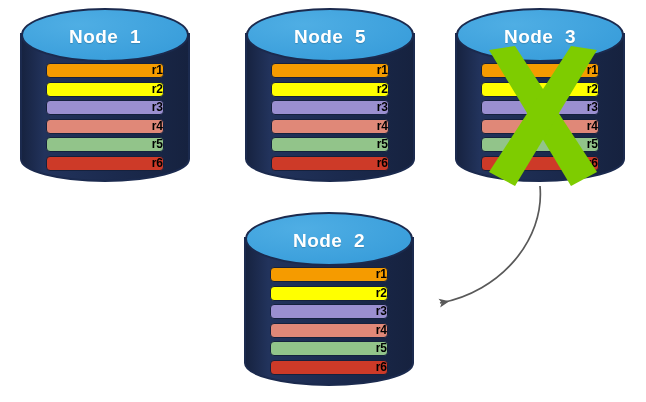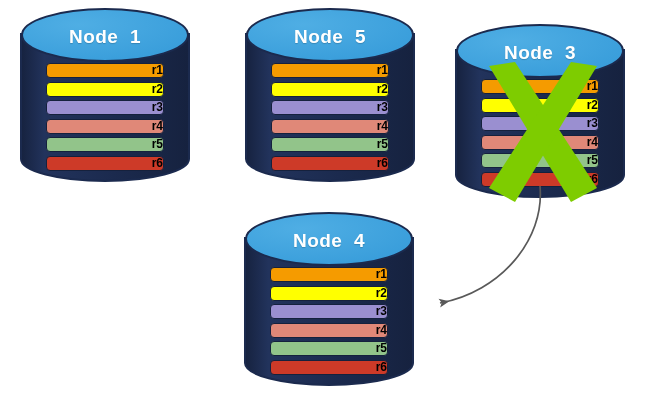--- a/index.html
+++ b/index.html
@@ -145,21 +145,21 @@
         <div class="node-title">Node  5</div>
         <div class="rows">
           <div class="row" style="background: rgb(245, 155, 0);">r1</div>
           <div class="row" style="background: rgb(255, 255, 0);">r2</div>
           <div class="row" style="background: rgb(154, 143, 208);">r3</div>
           <div class="row" style="background: rgb(224, 136, 120);">r4</div>
           <div class="row" style="background: rgb(146, 196, 138);">r5</div>
           <div class="row" style="background: rgb(205, 58, 40);">r6</div>
         </div>
       </div>
-      <div class="node" style="left: 455px; top: 24px;">
+      <div class="node" style="left: 455px; top: 8px;">
         <svg class="node-svg" viewBox="0 0 170 174">
           <defs>
             <linearGradient id="bodygrad2" x1="0" y1="0" x2="1" y2="0">
               <stop offset="0%" stop-color="#16223F"></stop>
               <stop offset="14%" stop-color="#22335c"></stop>
               <stop offset="55%" stop-color="#1B2A4E"></stop>
               <stop offset="100%" stop-color="#16223F"></stop>
             </linearGradient>
             <radialGradient id="topgrad2" cx="0.34" cy="0.3" r="0.95">
               <stop offset="0%" stop-color="#4FAEE4"></stop>
@@ -195,21 +195,21 @@
               <stop offset="100%" stop-color="#16223F"></stop>
             </linearGradient>
             <radialGradient id="topgrad3" cx="0.34" cy="0.3" r="0.95">
               <stop offset="0%" stop-color="#4FAEE4"></stop>
               <stop offset="100%" stop-color="#3399D8"></stop>
             </radialGradient>
           </defs>
           <path d="M 1,26 L 1,151 A 84,22 0 0 0 169,151 L 169,26 Z" fill="url(#bodygrad3)" stroke="#1B2A4E" stroke-width="2"></path>
           <ellipse cx="85" cy="27" rx="83" ry="26" fill="url(#topgrad3)" stroke="#1B2A4E" stroke-width="2"></ellipse>
         </svg>
-        <div class="node-title">Node  4</div>
+        <div class="node-title">Node  2</div>
         <div class="rows">
           <div class="row" style="background: rgb(245, 155, 0);">r1</div>
           <div class="row" style="background: rgb(255, 255, 0);">r2</div>
           <div class="row" style="background: rgb(154, 143, 208);">r3</div>
           <div class="row" style="background: rgb(224, 136, 120);">r4</div>
           <div class="row" style="background: rgb(146, 196, 138);">r5</div>
           <div class="row" style="background: rgb(205, 58, 40);">r6</div>
         </div>
       </div>
     </div>

